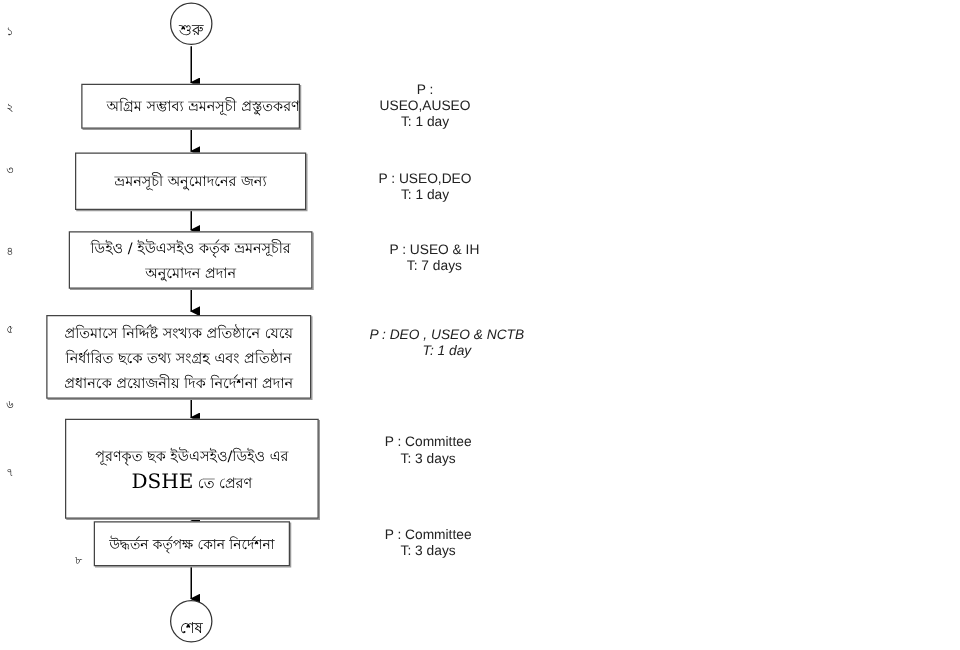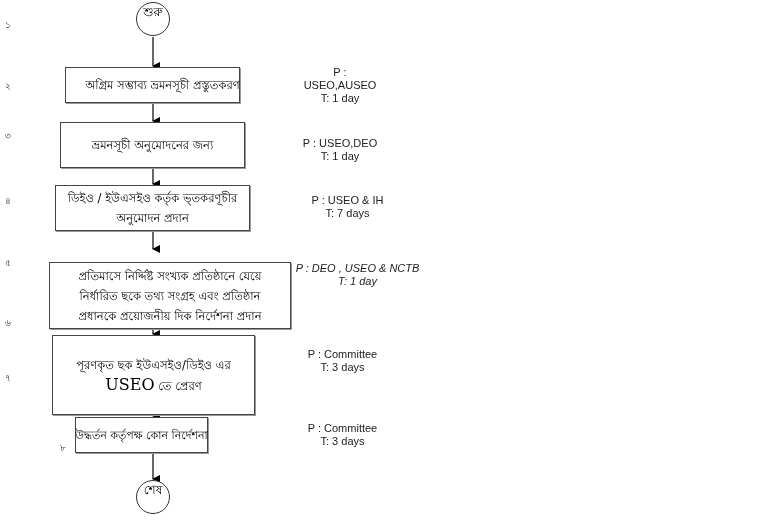--- a/index.html
+++ b/index.html
@@ -5,21 +5,21 @@
   html, body { margin: 0; padding: 0; background: #ffffff; }
   body { width: 768px; height: 520px; position: relative; overflow: hidden;
          font-family: "DejaVu Sans", sans-serif; color: #000; }
   .stepnum { position: absolute; font-size: 9px; color: #222; font-family: "DejaVu Sans", sans-serif; }
   .box { position: absolute; border: 1px solid #444; box-shadow: 1px 1px 0 #9a9a9a;
          display: flex; align-items: center; justify-content: center; text-align: center;
          font-size: 11.5px; line-height: 20px; background: #fff; box-sizing: border-box; padding: 0 4px; }
   .box span.line { display: block; white-space: nowrap; }
   .serif-big { font-family: "DejaVu Serif", serif; font-size: 16px; }
   .circle { position: absolute; width: 34px; height: 34px; border: 1px solid #333; border-radius: 50%;
-            display: flex; align-items: flex-start; justify-content: center; font-size: 12px; background: #fff; box-sizing: border-box; }
+            display: flex; align-items: flex-end; justify-content: center; font-size: 12px; background: #fff; box-sizing: border-box; }
   .note { position: absolute; text-align: center; font-family: "Liberation Sans", sans-serif;
           font-size: 11px; line-height: 13px; color: #222; }
   svg.connectors { position: absolute; left: 0; top: 0; }
 </style>
 </head>
 <body>
 
 <svg class="connectors" width="768" height="520">
   <defs>
     <marker id="ah" markerWidth="8" markerHeight="8" refX="4" refY="7" orient="auto" markerUnits="userSpaceOnUse">
@@ -53,44 +53,44 @@
 </div>
 
 <div class="box" style="left:60px;top:122px;width:185px;height:46px;text-align:right;">
   <div>
     <span class="line">ভ্রমনসূচী অনুমোদনের জন্য</span>
   </div>
 </div>
 
 <div class="box" style="left:55px;top:185px;width:195px;height:46px;">
   <div>
-    <span class="line">ডিইও / ইউএসইও কর্তৃক ভ্তকরণূচীর</span>
+    <span class="line">ডিইও / ইউএসইও কর্তৃক ভ্রমনসূচীর</span>
     <span class="line">অনুমোদন প্রদান</span>
   </div>
 </div>
 
-<div class="box" style="left:37px;top:262px;width:242px;height:67px;margin-left:12px;">
+<div class="box" style="left:37px;top:252px;width:212px;height:67px;">
   <div>
     <span class="line">প্রতিমাসে নির্দ্দিষ্ট সংখ্যক প্রতিষ্ঠানে যেয়ে</span>
     <span class="line">নির্ধারিত ছকে তথ্য সংগ্রহ এবং প্রতিষ্ঠান</span>
     <span class="line">প্রধানকে প্রয়োজনীয় দিক নির্দেশনা প্রদান</span>
   </div>
 </div>
 
 <div class="box" style="left:52px;top:335px;width:203px;height:80px;line-height:20px;">
   <div>
     <span class="line">পূরণকৃত ছক ইউএসইও/ডিইও  এর</span>
     <span class="line">
-      <span class="serif-big">USEO</span>
+      <span class="serif-big">DSHE</span>
       <span>তে প্রেরণ</span>
     </span>
   </div>
 </div>
 
-<div class="box" style="left:75px;top:417px;width:133px;height:36px;line-height:17px;font-size:11px;">
+<div class="box" style="left:75px;top:417px;width:157px;height:36px;line-height:17px;font-size:11px;">
   <div>
     <span class="line">উদ্ধর্তন কর্তৃপক্ষ কোন নির্দেশনা</span>
   </div>
 </div>
 
 <div class="circle" style="left:136px;top:480px;">
   <span>শেষ</span>
 </div>
 
 <div class="note" style="left:290px;top:66px;width:100px;">

